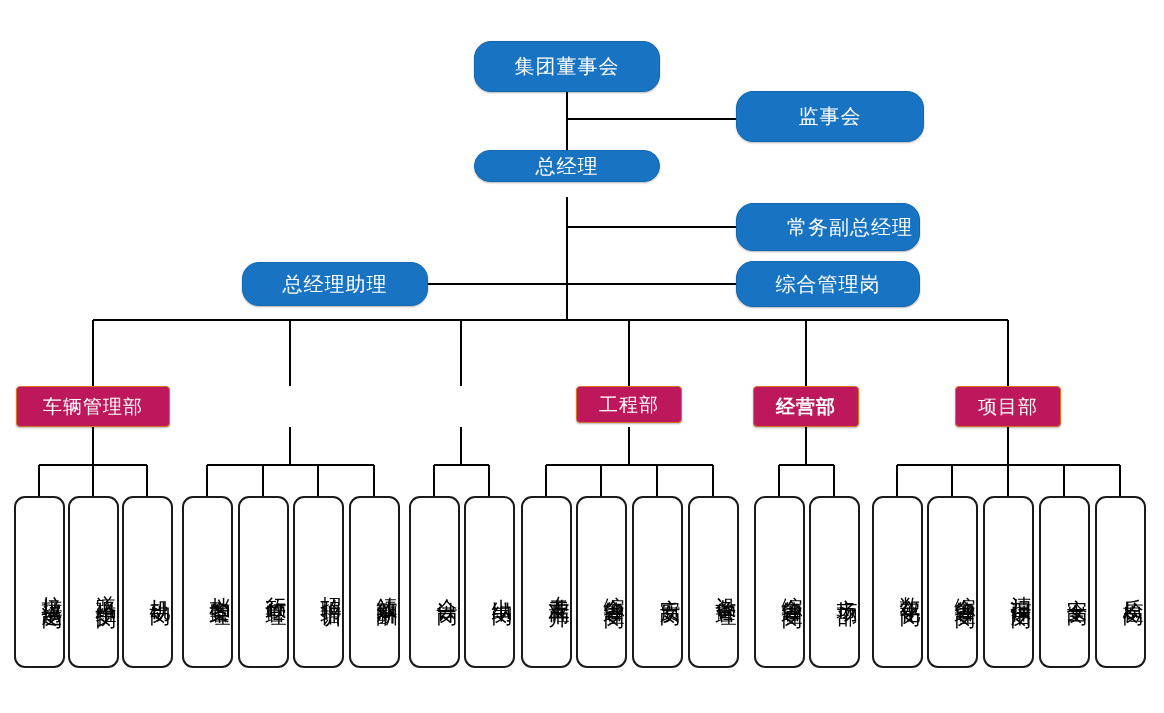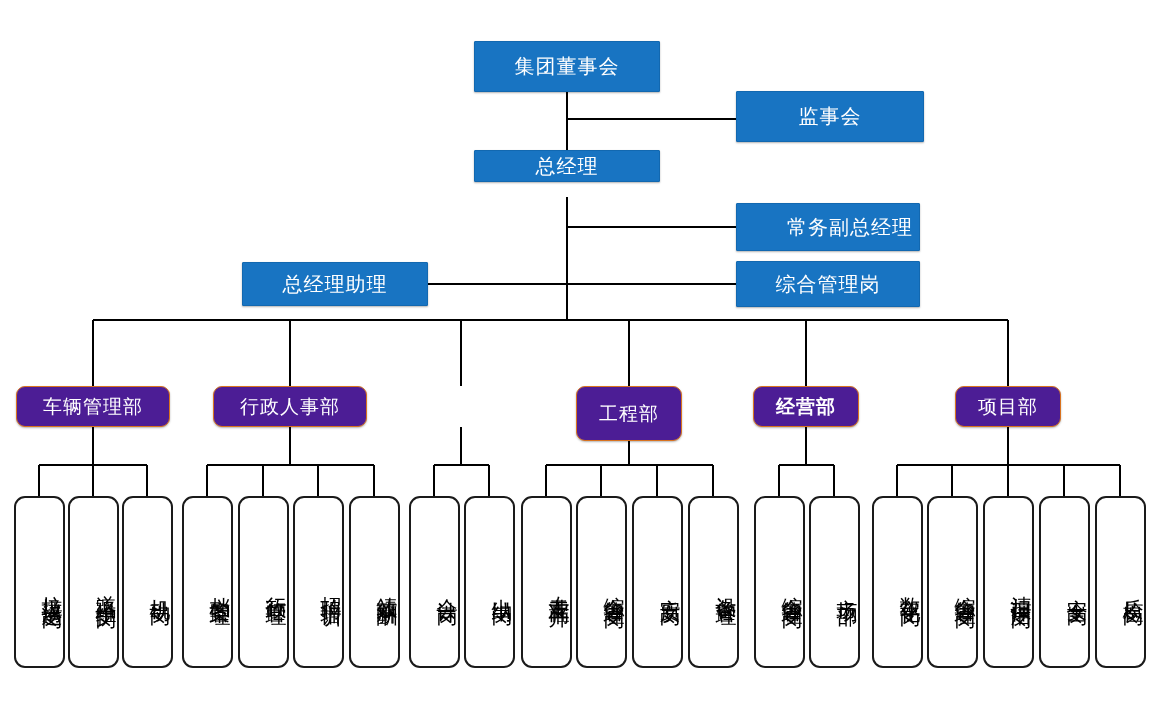--- a/index.html
+++ b/index.html
@@ -14,38 +14,38 @@
   
   #wires{position:absolute;left:0;top:0;width:1164px;height:713px;}
 
   
   .node{
     position:absolute;
     box-sizing:border-box;
     display:flex;
     align-items:center;
     justify-content:center;
-    border-radius:1px;
+    border-radius:17px;
     color:#ffffff;
     letter-spacing:1px;
     white-space:nowrap;
     z-index:2;
   }
   .node.blue{
     background:#1874C2;
     border:1px solid #1268b0;
     box-shadow:0 1px 2px rgba(0,0,0,.30);
     font-size:20px;
   }
   .node.orange{
-    background:#4c1d95;
+    background:#be185d;
     border:1px solid #d9731f;
     box-shadow:0 1px 2px rgba(0,0,0,.30);
     font-size:19px;
-    border-radius:9px;
+    border-radius:4px;
   }
   .node.leaf{
     background:#ffffff;
     border:2px solid #1a1a1a;
     border-radius:11px;
     color:#000000;
     font-size:21px;
     writing-mode:vertical-rl;
     text-orientation:upright;
     align-items:flex-start;
@@ -132,24 +132,23 @@
   <div class="node blue" style="left:474px;top:150px;width:186px;height:32px;">总经理</div>
 
   <div class="node blue" style="left:736px;top:203px;width:184px;height:48px;padding-left:44px;">常务副总经理</div>
 
   <div class="node blue" style="left:736px;top:261px;width:184px;height:46px;">综合管理岗</div>
 
   <div class="node blue" style="left:242px;top:262px;width:186px;height:44px;">总经理助理</div>
 
   <div class="node orange" style="left:16px;top:386px;width:154px;height:41px;">车辆管理部</div>
 
-  <div class="node orange" style="left:213px;top:386px;width:154px;height:41px;">行政人事部</div>
 
 
-  <div class="node orange" style="left:576px;top:386px;width:106px;height:55px;">工程部</div>
+  <div class="node orange" style="left:576px;top:386px;width:106px;height:37px;">工程部</div>
 
   <div class="node orange" style="left:753px;top:386px;width:106px;height:41px;font-weight:bold;">经营部</div>
 
   <div class="node orange" style="left:955px;top:386px;width:106px;height:41px;">项目部</div>
 
   <div class="node leaf" style="left:14px;top:496px;width:51px;height:172px;">垃圾清运岗</div>
   <div class="node leaf" style="left:68px;top:496px;width:51px;height:172px;">道路维护岗</div>
   <div class="node leaf" style="left:122px;top:496px;width:51px;height:172px;">机动岗</div>
 
   <div class="node leaf" style="left:182px;top:496px;width:51px;height:172px;">档案管理</div>

